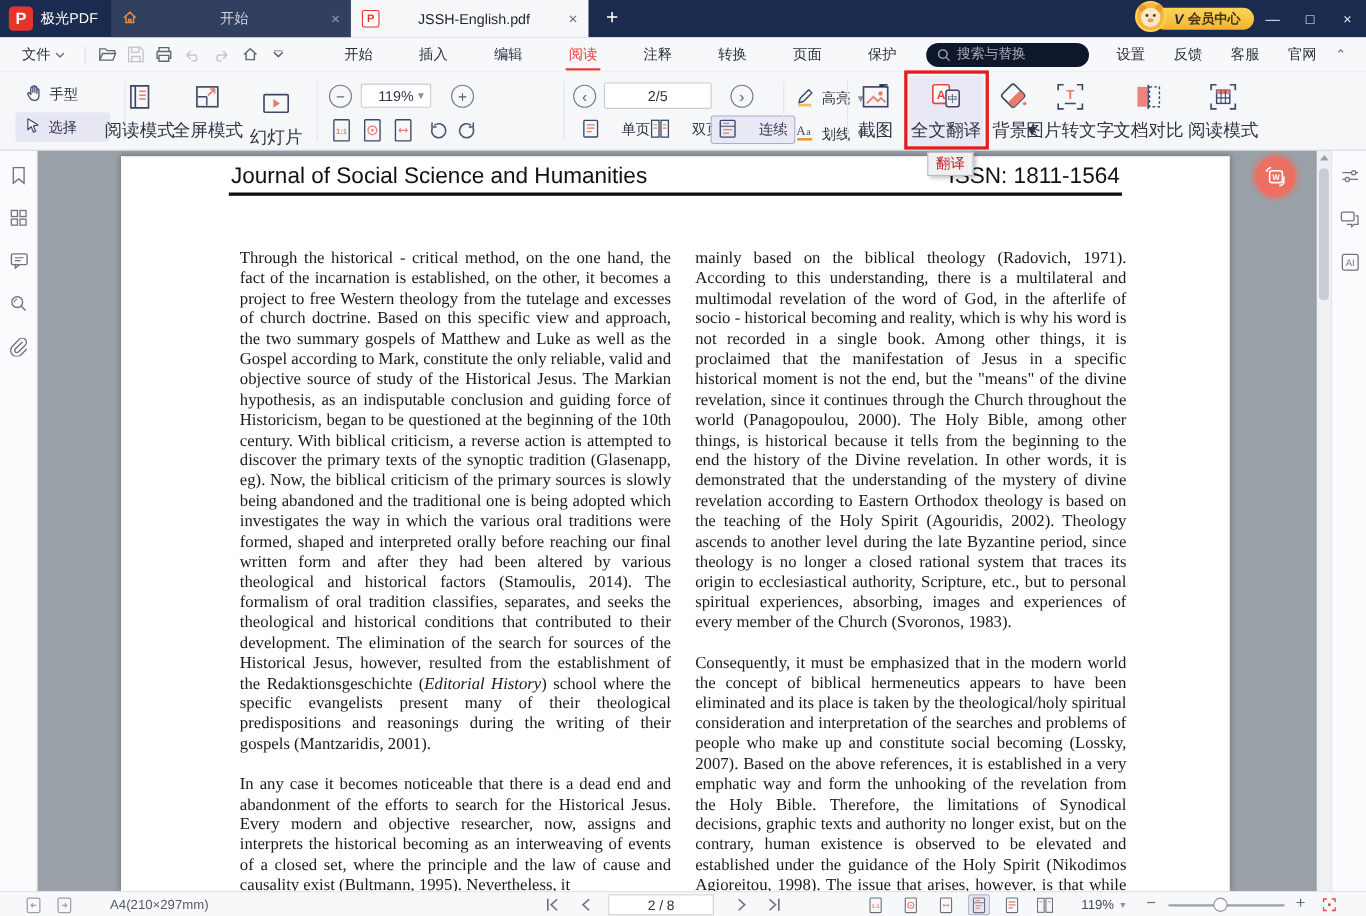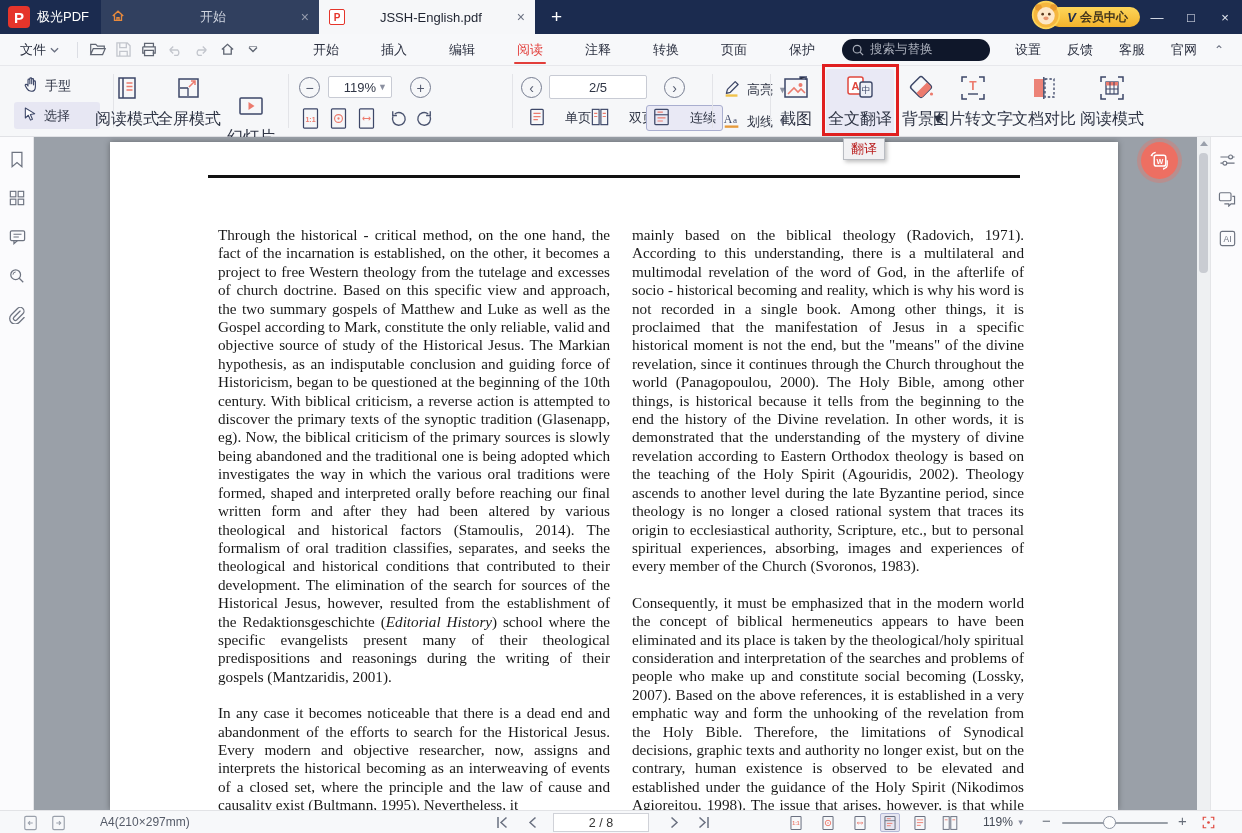--- a/index.html
+++ b/index.html
@@ -230,21 +230,21 @@
       <span class="lbl">阅读模式</span>
     </div>
     <div class="bigbtn" style="left:157px;top:3px">
       <span><svg width="30" height="30" viewBox="0 0 30 30">
             <rect x="5" y="6" width="19" height="18" fill="none" stroke="#3d4768" stroke-width="1.5"></rect>
             <path d="M14 15V23M14 15H6" stroke="#3d4768" stroke-width="1.3"></path>
             <path d="M15 14l6-6M21 12V8h-4" fill="none" stroke="#ec7b6e" stroke-width="1.5"></path>
           </svg></span>
       <span class="lbl">全屏模式</span>
     </div>
-    <div class="bigbtn" style="left:219px;top:21px">
+    <div class="bigbtn" style="left:219px;top:9px">
       <span><svg width="30" height="30" viewBox="0 0 30 30">
             <rect x="4" y="7" width="22" height="16" rx="1" fill="none" stroke="#3d4768" stroke-width="1.5"></rect>
             <polygon points="12.5,11 18.5,15 12.5,19" fill="#ec7b6e"></polygon>
           </svg></span>
       <span class="lbl">幻灯片</span>
     </div>
     <div class="tdiv" style="left:288px"></div>
 
     <div class="circ" style="left:299px;top:11px">−</div>
     <div class="valbox" style="left:328px;top:10px;width:64px;height:22px">
@@ -422,20 +422,24 @@
           </svg>
         </div>
       <div class="railbtn" style="top:168px">
           <svg width="16" height="17" viewBox="0 0 18 19">
             <path d="M12.5 4.5l-7 7a2.2 2.2 0 003.1 3.1l7-7a4.2 4.2 0 00-6-6l-7 7a6.2 6.2 0 008.8 8.8l5.6-5.6" fill="none" stroke="#6d7380" stroke-width="1.4" stroke-linecap="round"></path>
           </svg>
         </div>
     </div>
 
     <div id="page">
+      <div class="jheader">
+        <span>Journal of Social Science and Humanities</span>
+        <span>ISSN: 1811-1564</span>
+      </div>
       <div class="jrule"></div>
       <div class="pcol" id="col1">
         <p><span>Through the historical - critical method, on the one hand, the fact of the incarnation is established, on the other, it becomes a project to free Western theology from the tutelage and excesses of church doctrine. Based on this specific view and approach, the two summary gospels of Matthew and Luke as well as the Gospel according to Mark, constitute the only reliable, valid and objective source of study of the Historical Jesus. The Markian hypothesis, as an indisputable conclusion and guiding force of Historicism, began to be questioned at the beginning of the 10th century. With biblical criticism, a reverse action is attempted to discover the primary texts of the synoptic tradition (Glasenapp, eg). Now, the biblical criticism of the primary sources is slowly being abandoned and the traditional one is being adopted which investigates the way in which the various oral traditions were formed, shaped and interpreted orally before reaching our final written form and after they had been altered by various theological and historical factors (Stamoulis, 2014). The formalism of oral tradition classifies, separates, and seeks the theological and historical conditions that contributed to their development. The elimination of the search for sources of the Historical Jesus, however, resulted from the establishment of the Redaktionsgeschichte (</span><i>Editorial History</i><span>) school where the specific evangelists present many of their theological predispositions and reasonings during the writing of their gospels (Mantzaridis, 2001).</span></p>
         <p>In any case it becomes noticeable that there is a dead end and abandonment of the efforts to search for the Historical Jesus. Every modern and objective researcher, now, assigns and interprets the historical becoming as an interweaving of events of a closed set, where the principle and the law of cause and causality exist (Bultmann, 1995). Nevertheless, it</p>
       </div>
       <div class="pcol" id="col2">
         <p>mainly based on the biblical theology (Radovich, 1971). According to this understanding, there is a multilateral and multimodal revelation of the word of God, in the afterlife of socio - historical becoming and reality, which is why his word is not recorded in a single book. Among other things, it is proclaimed that the manifestation of Jesus in a specific historical moment is not the end, but the "means" of the divine revelation, since it continues through the Church throughout the world (Panagopoulou, 2000). The Holy Bible, among other things, is historical because it tells from the beginning to the end the history of the Divine revelation. In other words, it is demonstrated that the understanding of the mystery of divine revelation according to Eastern Orthodox theology is based on the teaching of the Holy Spirit (Agouridis, 2002). Theology ascends to another level during the late Byzantine period, since theology is no longer a closed rational system that traces its origin to ecclesiastical authority, Scripture, etc., but to personal spiritual experiences, absorbing, images and experiences of every member of the Church (Svoronos, 1983).</p>
         <p>Consequently, it must be emphasized that in the modern world the concept of biblical hermeneutics appears to have been eliminated and its place is taken by the theological/holy spiritual consideration and interpretation of the searches and problems of people who make up and constitute social becoming (Lossky, 2007). Based on the above references, it is established in a very emphatic way and form the unhooking of the revelation from the Holy Bible. Therefore, the limitations of Synodical decisions, graphic texts and authority no longer exist, but on the contrary, human existence is observed to be elevated and established under the guidance of the Holy Spirit (Nikodimos Agioreitou, 1998). The issue that arises, however, is that while we</p>
       </div>
     </div>

